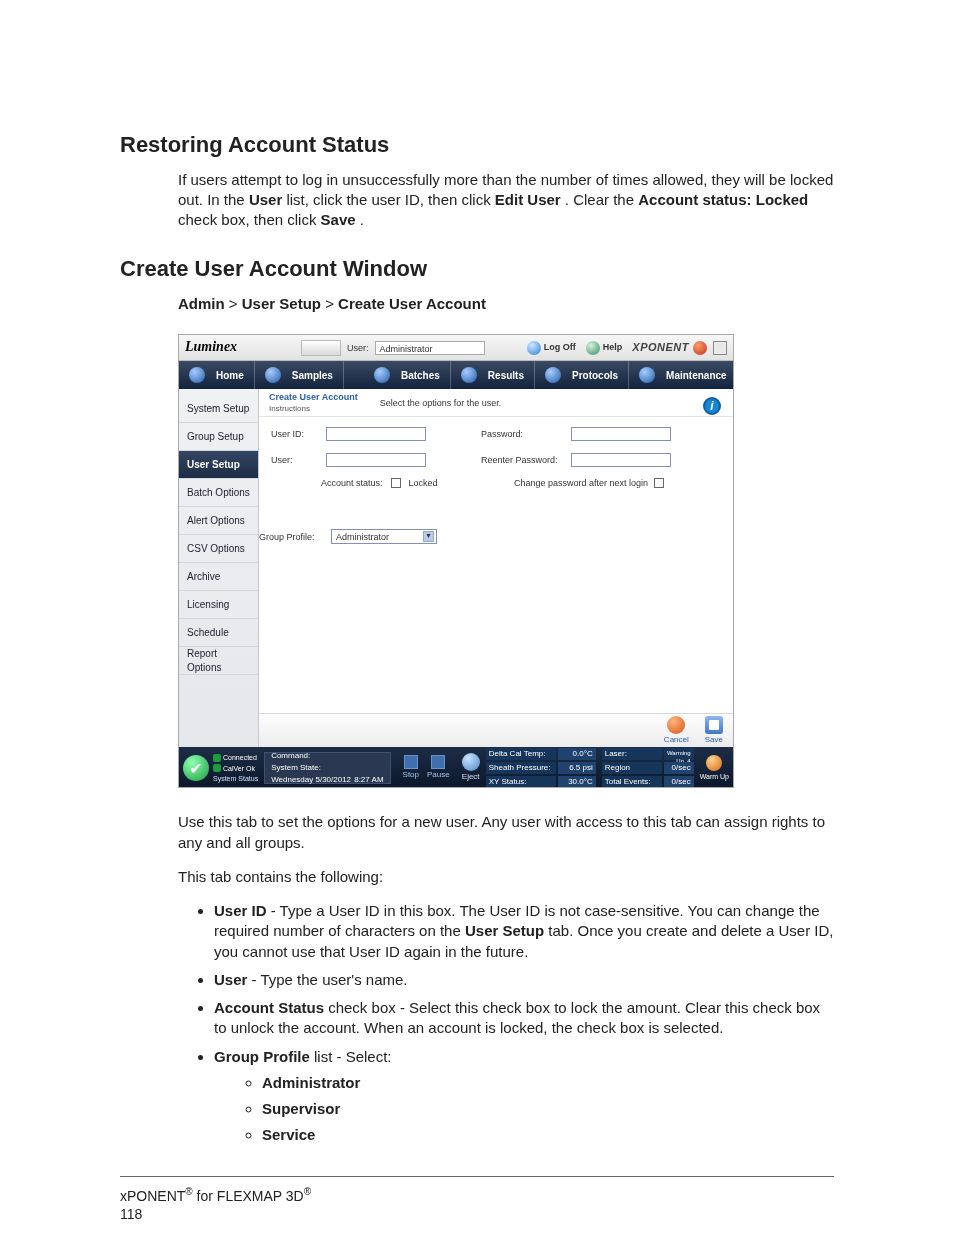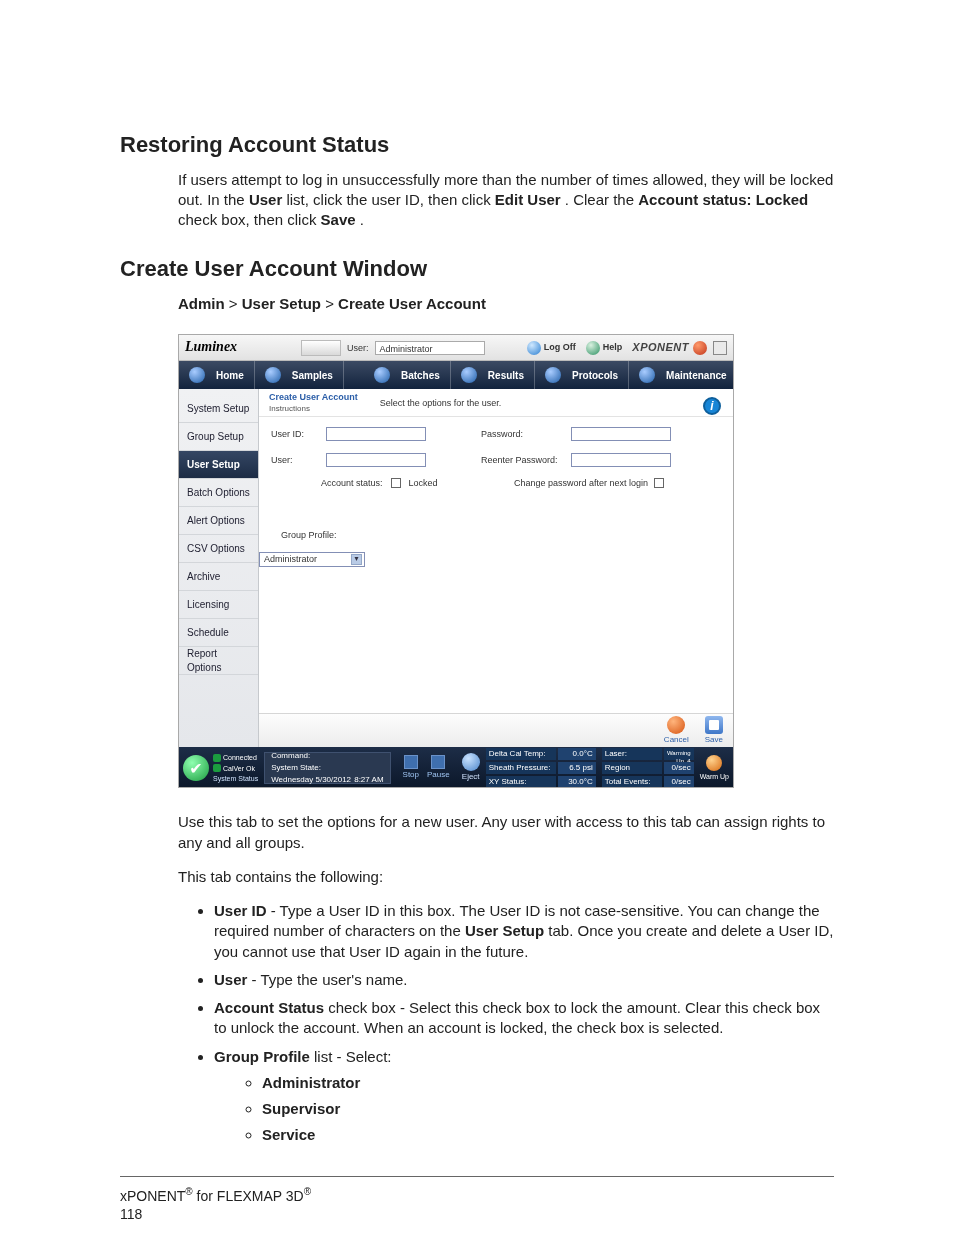--- a/index.html
+++ b/index.html
@@ -148,21 +148,21 @@
   }
   .right-col { position:absolute; left: 222px; top: 10px; display:flex; flex-direction:column; gap:12px; }
   .right-col .rr { display:flex; align-items:center; }
   .right-col .rlbl { width: 90px; font-size: 9px; }
 
   .acct-row { position:absolute; top: 60px; left: 62px; font-size:9px; display:flex; align-items:center; gap:8px;}
   .chk { width: 10px; height: 10px; border: 1px solid #666; background:#fff; display:inline-block; }
 
   .chpwd { position:absolute; top: 60px; left: 255px; font-size:9px; display:flex; align-items:center; gap:6px;}
 
-  .grp-row { position:absolute; top: 112px; left: 0; display:flex; align-items:center; gap:10px; font-size:9px;flex-direction:column;}
+  .grp-row { position:absolute; top: 112px; left: 0; display:flex; align-items:center; gap:10px; font-size:9px;}
   .sel {
     width: 106px; height: 15px; border: 1px solid #838fb5; background:#fff;
     display:flex; align-items:center; justify-content:space-between; padding: 0 2px 0 4px;
   }
   .sel .caret { width: 11px; height:11px; background:#b9cbe6; display:flex;align-items:center;justify-content:center;color:#334; font-size:8px; border:1px solid #94a7c7;}
   .action-bar {
     height: 34px; border-top: 1px solid #d6d6d6;
     background: linear-gradient(#fdfdfd,#ececec);
     display:flex; align-items:center; justify-content:flex-end;
     padding: 0 10px; gap: 16px;

